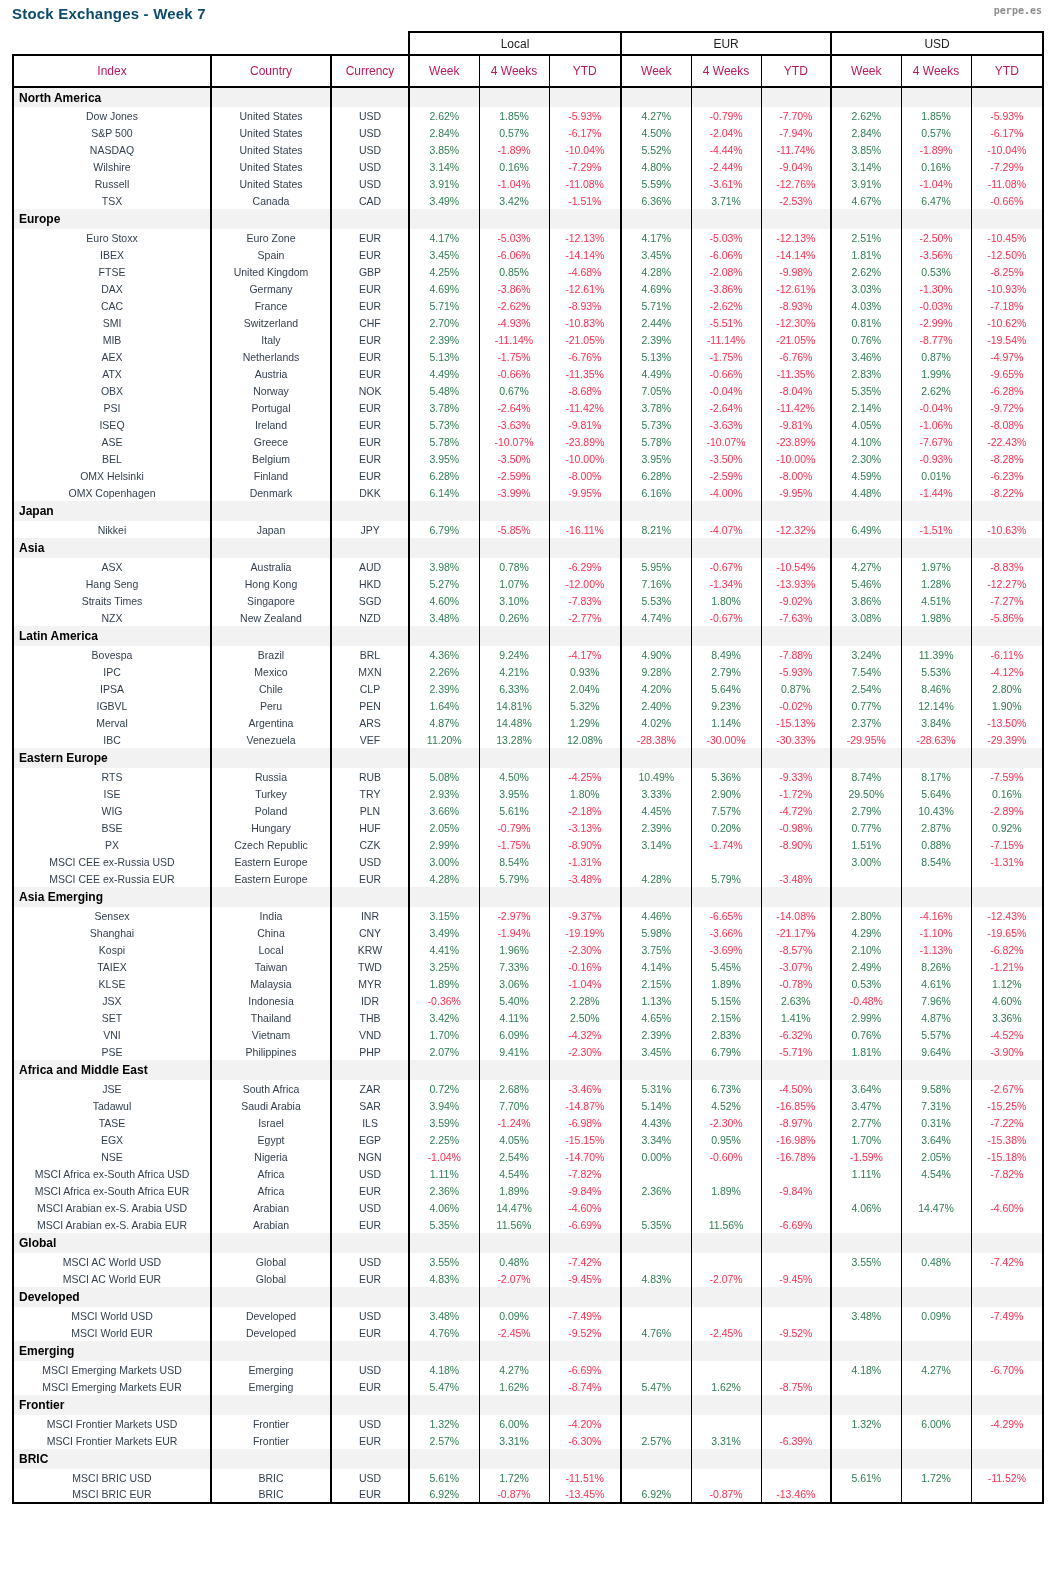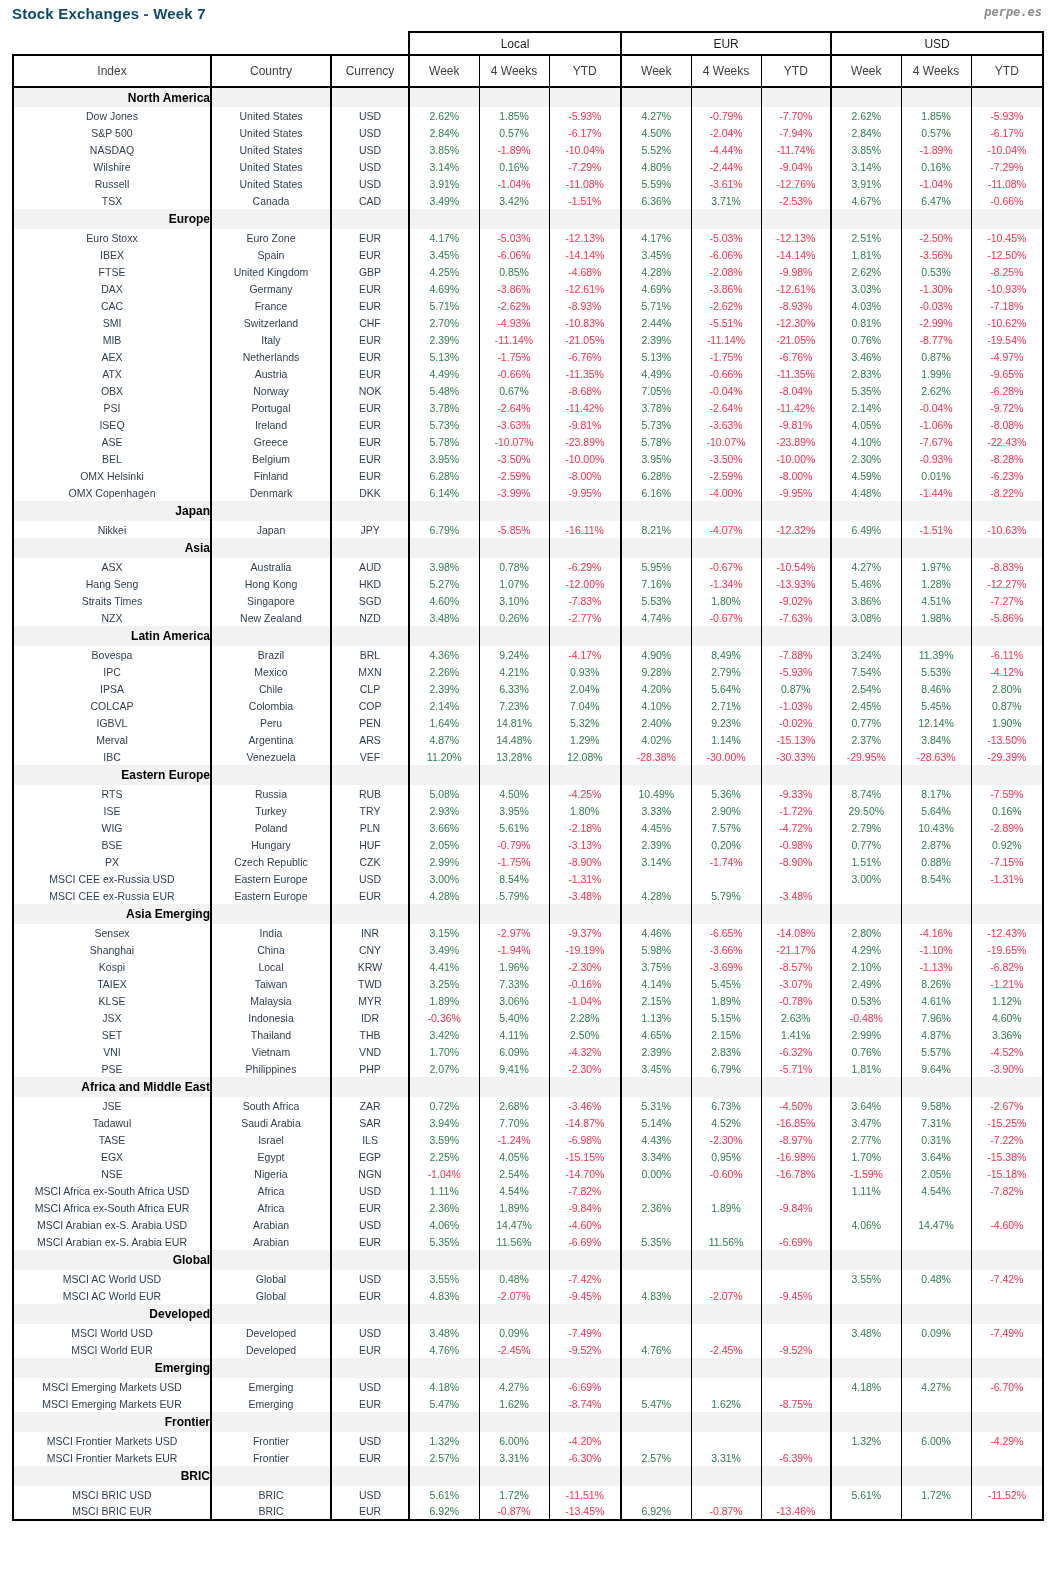--- a/index.html
+++ b/index.html
@@ -18,23 +18,22 @@
     height: 22px;
   }
   .title {
     font-size: 15px;
     font-weight: 700;
     color: #0c4a6e;
     letter-spacing: 0.2px;
   }
   .logo {
     font-family: "DejaVu Sans Mono", monospace;
-    font-style: italic;
     font-weight: 700;
-    font-size: 12px;
+    font-size: 10px;
     color: #8c8c8c;
     text-align: right;
   }
   table#grid {
     border-collapse: collapse;
     table-layout: fixed;
     width: 1030px;
   }
   #grid th, #grid td {
     padding: 0;
@@ -51,34 +50,34 @@
     font-size: 12px;
     color: #222;
   }
   #grid thead tr.groups th.void { border: none; background: #fff; }
   #grid thead tr.cols th {
     border-top: 2px solid #000;
     border-bottom: 2px solid #000;
     height: 32px;
     font-weight: 400;
     font-size: 12px;
-    color: #404040;
+    color: #be185d;
   }
   
   #grid tbody td {
     height: 17px;
     font-size: 10.5px;
   }
   #grid tbody tr.section td {
     background: #f2f2f2;
     height: 20px;
   }
   #grid tbody tr.section td.secname {
-    text-align: right;
-    padding-left: 12px;
+    text-align: left;
+    padding-left: 5px;
     font-weight: 700;
     font-size: 12px;
     color: #000;
   }
   #grid tbody tr:last-child td { border-bottom: 2px solid #000; }
   
   .bl1 { border-left: 1px solid #000; }
   .bl2 { border-left: 2px solid #000; }
   .br2 { border-right: 2px solid #000; }
   
@@ -616,34 +615,20 @@
         <td class="bl1 pos">6.33%</td>
         <td class="bl1 pos">2.04%</td>
         <td class="bl2 pos">4.20%</td>
         <td class="bl1 pos">5.64%</td>
         <td class="bl1 pos">0.87%</td>
         <td class="bl2 pos">2.54%</td>
         <td class="bl1 pos">8.46%</td>
         <td class="bl1 br2 pos">2.80%</td>
       </tr>
       <tr>
-        <td class="bl2 lbl">COLCAP</td>
-        <td class="bl2 lbl">Colombia</td>
-        <td class="bl2 lbl">COP</td>
-        <td class="bl2 pos">2.14%</td>
-        <td class="bl1 pos">7.23%</td>
-        <td class="bl1 pos">7.04%</td>
-        <td class="bl2 pos">4.10%</td>
-        <td class="bl1 pos">2.71%</td>
-        <td class="bl1 neg">-1.03%</td>
-        <td class="bl2 pos">2.45%</td>
-        <td class="bl1 pos">5.45%</td>
-        <td class="bl1 br2 pos">0.87%</td>
-      </tr>
-      <tr>
         <td class="bl2 lbl">IGBVL</td>
         <td class="bl2 lbl">Peru</td>
         <td class="bl2 lbl">PEN</td>
         <td class="bl2 pos">1.64%</td>
         <td class="bl1 pos">14.81%</td>
         <td class="bl1 pos">5.32%</td>
         <td class="bl2 pos">2.40%</td>
         <td class="bl1 pos">9.23%</td>
         <td class="bl1 neg">-0.02%</td>
         <td class="bl2 pos">0.77%</td>

